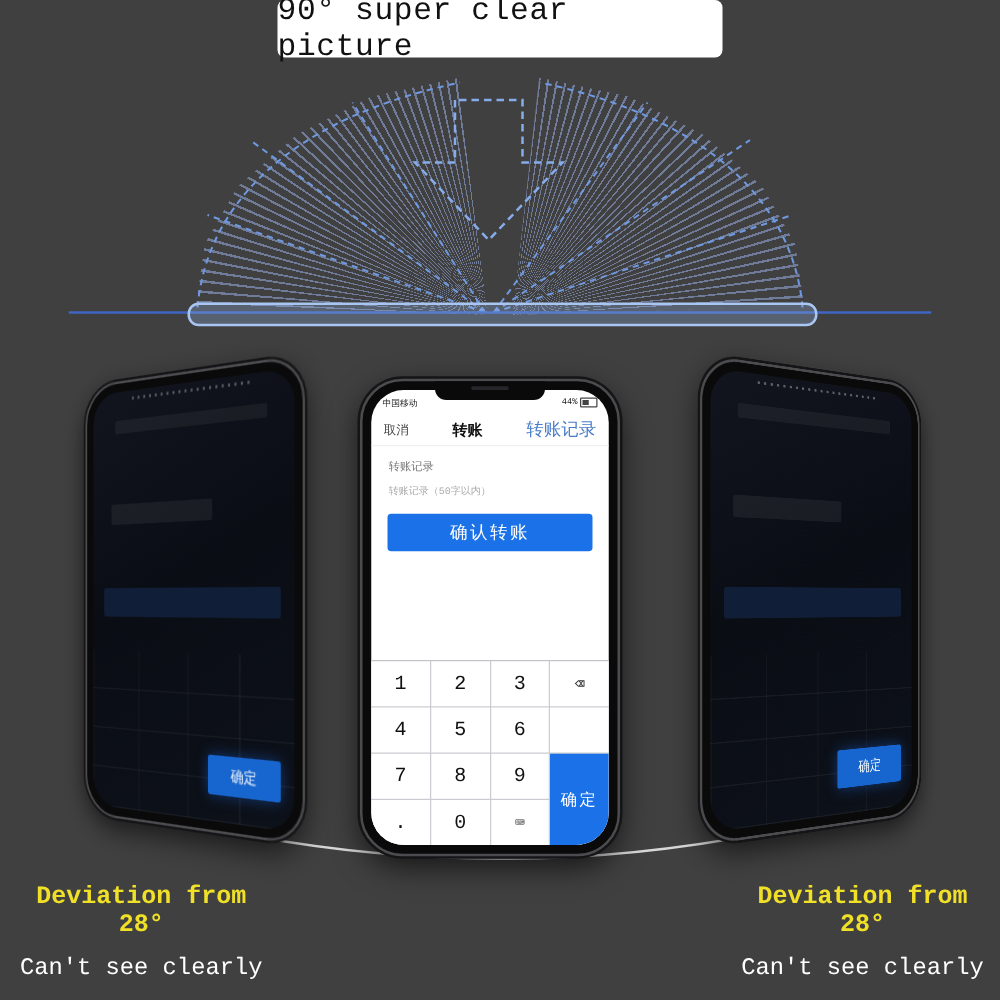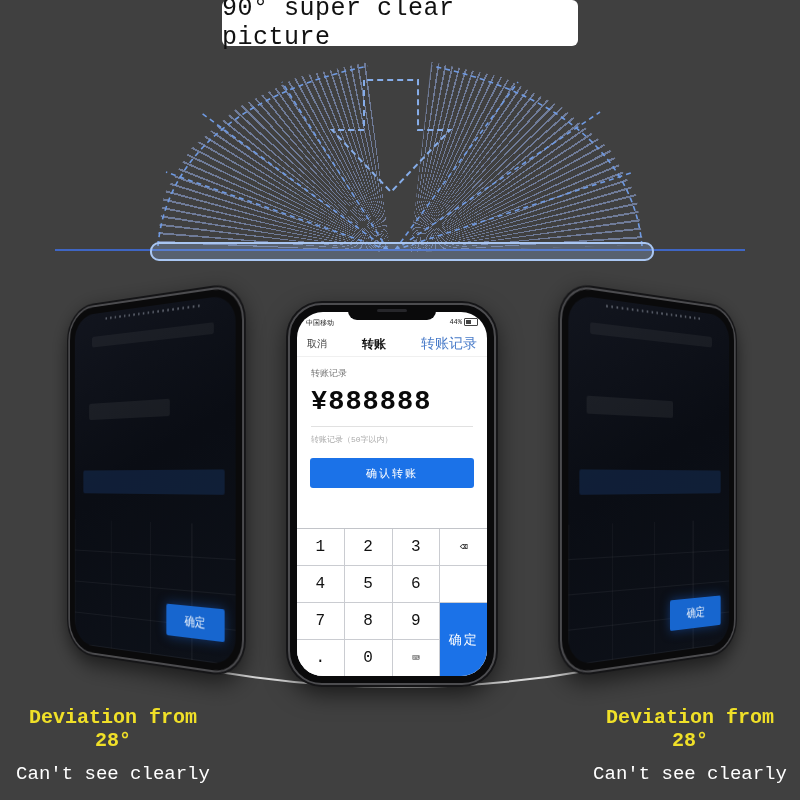--- a/index.html
+++ b/index.html
@@ -50,21 +50,21 @@
   .batt-icon{width:12px;height:6px;border:1px solid #444;border-radius:1px;position:relative;}
   .batt-icon::after{content:"";position:absolute;left:1px;top:1px;bottom:1px;width:5px;background:#444;}
   .navbar{height:24px;flex:0 0 auto;display:flex;align-items:center;padding:0 10px;border-bottom:1px solid #f0f0f0;}
   .nav-cancel{font-size:10px;color:#444;}
   .nav-title{flex:1;text-align:center;font-size:12px;font-weight:700;color:#111;}
   .nav-history{font-size:14px;color:#4a7cc9;}
   .amount-block{padding:10px 14px 0;flex:0 0 auto;}
   .amount-label{font-size:9px;color:#777;}
   .amount-value{font-size:27px;font-weight:700;color:#0a0a0a;padding:7px 0 9px;border-bottom:1px solid #e1e1e1;letter-spacing:1px;}
   .amount-note{font-size:8px;color:#aaa;margin-top:7px;}
-  .confirm-btn{margin:13px 13px 0;height:30px;background:#1b72e8;color:#fff;font-size:11px;
+  .confirm-btn{margin:13px 13px 0;height:30px;background:#1b72e8;color:#fff;font-size:14px;
                display:flex;align-items:center;justify-content:center;border-radius:3px;letter-spacing:2px;}
   .kp{margin-top:auto;display:grid;grid-template-columns:repeat(4,1fr);grid-auto-rows:36px;gap:1px;
       background:#caccd1;border-top:1px solid #c2c4c9;}
   .key{background:#fff;display:flex;align-items:center;justify-content:center;font-size:16px;color:#111;}
   .key.small{font-size:13px;color:#333;}
   .key.blank{background:#fff;}
   .key.action{background:#1b72e8;color:#fff;font-size:13px;grid-column:4;grid-row:3 / span 2;letter-spacing:2px;}
 
   
   .left-phone{left:42px;top:297px;width:212px;height:362px;transform:perspective(900px) rotateY(-36deg);}
@@ -159,21 +159,20 @@
       </div>
 
       <div class="navbar">
         <span class="nav-cancel">取消</span>
         <span class="nav-title">转账</span>
         <span class="nav-history">转账记录</span>
       </div>
 
       <div class="amount-block">
         <div class="amount-label">转账记录</div>
-        <div class="amount-value">¥888888</div>
         <div class="amount-note">转账记录（50字以内）</div>
       </div>
 
       <div class="confirm-btn">确认转账</div>
 
       <div class="kp">
         <div class="key">1</div>
         <div class="key">2</div>
         <div class="key">3</div>
         <div class="key small">⌫</div>

